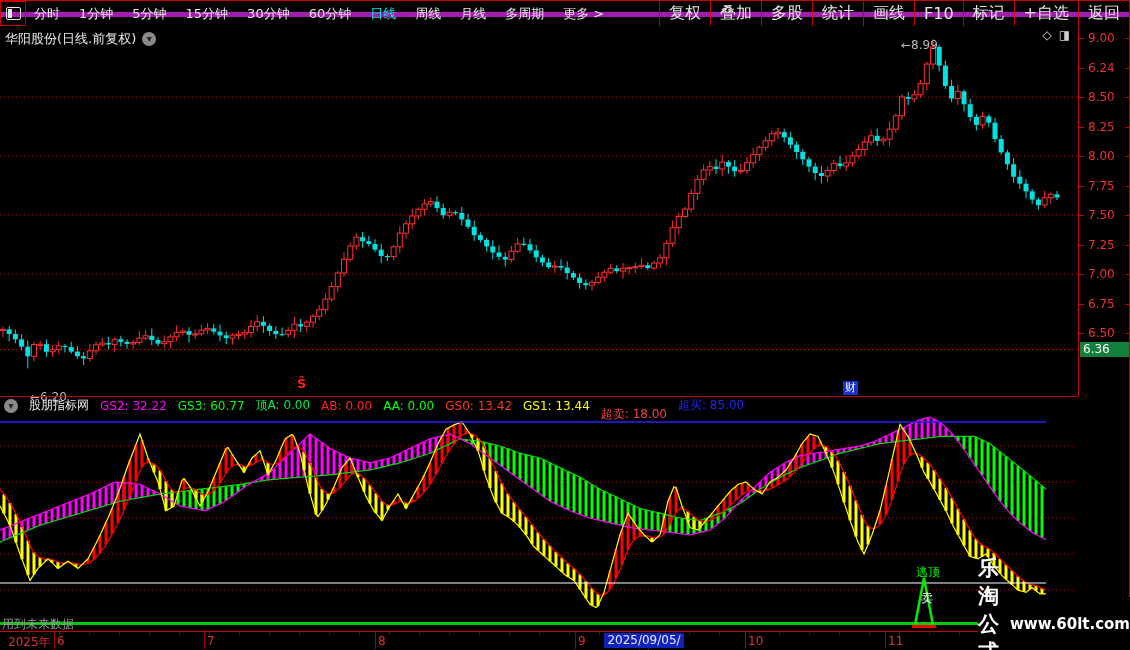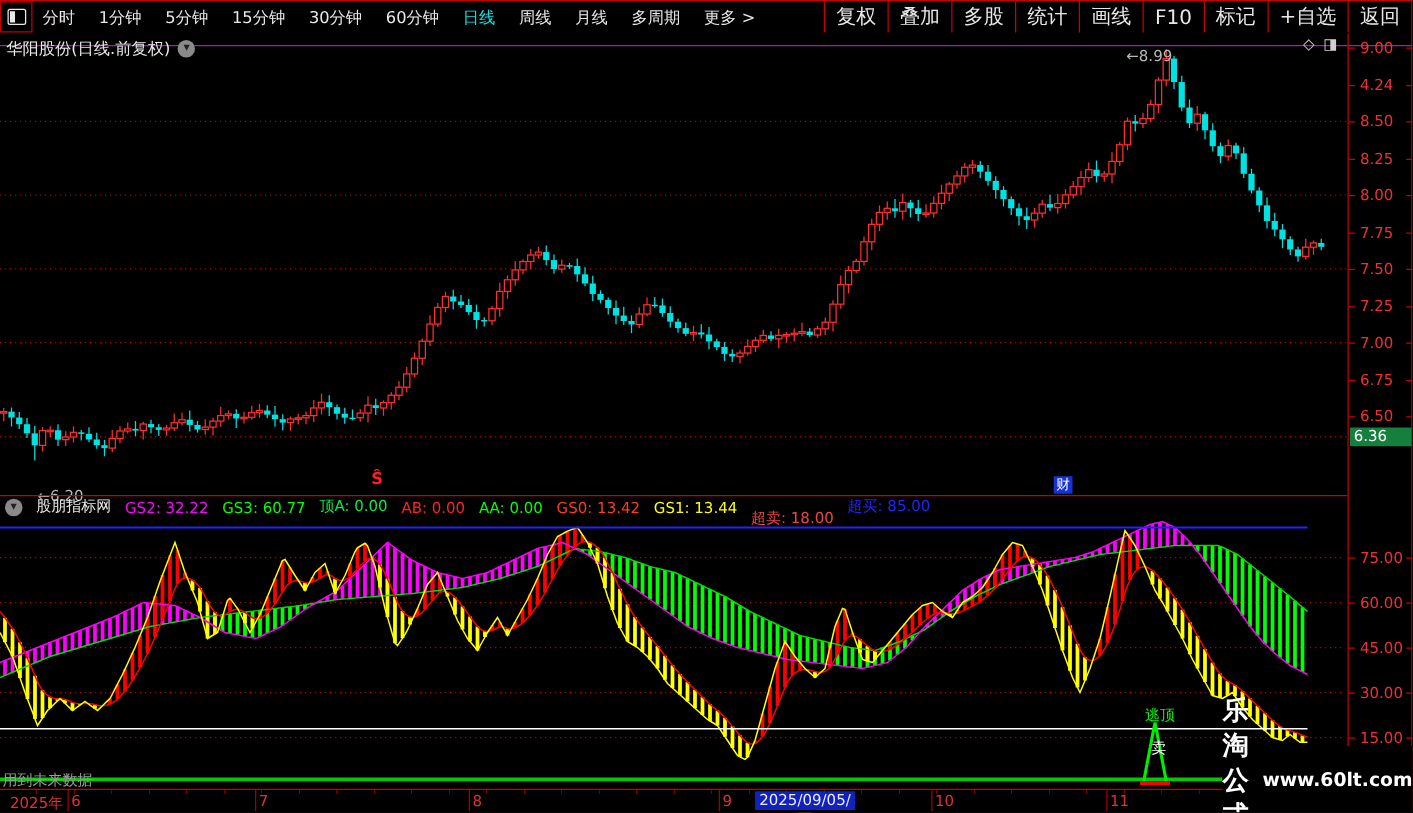--- a/index.html
+++ b/index.html
@@ -1,20 +1,20 @@
 <!DOCTYPE html>
 <html><head>
 <meta charset="utf-8">
 <style>
   html,body{margin:0;padding:0;background:#111;}
   #app{position:relative;width:1130px;height:650px;background:#000;overflow:hidden;
        font-family:"DejaVu Sans","Liberation Sans",sans-serif;}
   
-  #toolbar{position:absolute;left:0;top:0;width:1130px;height:37px;background:#000;
-           border-top:1px solid #c80000;border-bottom:1px solid #a21caf;box-sizing:border-box;}
+  #toolbar{position:absolute;left:0;top:0;width:1130px;height:17px;background:#000;
+           border-top:1px solid #c80000;border-bottom:5px solid #a21caf;box-sizing:border-box;}
   #win-icon-box{position:absolute;left:0;top:0;width:26px;height:25px;border:1px solid #c80000;
                 box-sizing:border-box;display:flex;align-items:center;justify-content:center;}
   .win-glyph{width:13px;height:11px;border:1px solid #e8e8e8;border-radius:2px;position:relative;}
   .win-glyph::after{content:"";position:absolute;left:1px;top:1px;bottom:1px;width:4px;background:#e8e8e8;}
   #tb-left{position:absolute;left:34px;top:0;height:25px;display:flex;align-items:center;gap:19px;}
   .tb-item{color:#e8e8e8;font-size:13px;white-space:nowrap;cursor:default;}
   .tb-item.active{color:#00e8e8;}
   #tb-right{position:absolute;right:1px;top:0;height:25px;display:flex;align-items:stretch;}
   .tbr-item{color:#e8e8e8;font-size:16px;display:flex;align-items:center;padding:0 9px;
             border-left:1px solid #c80000;white-space:nowrap;}
@@ -451,21 +451,21 @@
     <div class="annot" style="left:901px;top:11px;">←8.99</div>
     <div id="sell-marker" style="left:297px;top:349px;">Ŝ</div>
     <div id="news-badge" style="left:843px;top:354px;">财</div>
   </div>
 
   <div id="price-axis">
     <div id="cur-price-box" style="top:315px;">6.36</div>
   <div class="ax-label" style="top: 11px;">9.00</div>
       <div class="tick" style="left: 0px; top: 11px;"></div>
       <div class="tick" style="left: 46px; top: 11px;"></div>
-      <div class="ax-label" style="top: 40.5px;">4.24</div>
+      <div class="ax-label" style="top: 40.5px;">6.24</div>
       <div class="tick" style="left: 0px; top: 40.5px;"></div>
       <div class="tick" style="left: 46px; top: 40.5px;"></div>
       <div class="ax-label" style="top: 70px;">8.50</div>
       <div class="tick" style="left: 0px; top: 70px;"></div>
       <div class="tick" style="left: 46px; top: 70px;"></div>
       <div class="ax-label" style="top: 99.5px;">8.25</div>
       <div class="tick" style="left: 0px; top: 99.5px;"></div>
       <div class="tick" style="left: 46px; top: 99.5px;"></div>
       <div class="ax-label" style="top: 129px;">8.00</div>
       <div class="tick" style="left: 0px; top: 129px;"></div>
@@ -867,37 +867,20 @@
         <div class="ind-item" style="color: rgb(255, 60, 20);">GS0: 13.42</div>
         <div class="ind-item" style="color: rgb(255, 255, 0);">GS1: 13.44</div>
         <div class="ind-item" style="color: #ef4444; margin-top: 18px;">超卖: 18.00</div>
         <div class="ind-item" style="color: rgb(34, 34, 255);">超买: 85.00</div>
       </div>
     <div id="future-note">用到未来数据</div>
     <div class="sig" style="left:916px;top:167px;color:#00ff00">逃顶</div>
     <div class="sig" style="left:921px;top:193px;color:#ffffff">卖</div>
   </div>
 
-  <div id="ind-axis">
-      <div class="ax-label" style="top: 50px;">75.00</div>
-      <div class="tick" style="left: 0px; top: 50px;"></div>
-      <div class="tick" style="left: 46px; top: 50px;"></div>
-      <div class="ax-label" style="top: 86px;">60.00</div>
-      <div class="tick" style="left: 0px; top: 86px;"></div>
-      <div class="tick" style="left: 46px; top: 86px;"></div>
-      <div class="ax-label" style="top: 122px;">45.00</div>
-      <div class="tick" style="left: 0px; top: 122px;"></div>
-      <div class="tick" style="left: 46px; top: 122px;"></div>
-      <div class="ax-label" style="top: 158px;">30.00</div>
-      <div class="tick" style="left: 0px; top: 158px;"></div>
-      <div class="tick" style="left: 46px; top: 158px;"></div>
-      <div class="ax-label" style="top: 194px;">15.00</div>
-      <div class="tick" style="left: 0px; top: 194px;"></div>
-      <div class="tick" style="left: 46px; top: 194px;"></div>
-    </div>
 
   <div id="date-axis">
     <div class="date-label" style="left:8px;">2025年</div>
     <div id="date-highlight">2025/09/05/五</div>
   <div class="date-div" style="left: 54px;"></div>
       <div class="date-label" style="left: 57px;">6</div>
       <div class="date-div" style="left: 204px;"></div>
       <div class="date-label" style="left: 207px;">7</div>
       <div class="date-div" style="left: 375px;"></div>
       <div class="date-label" style="left: 378px;">8</div>

